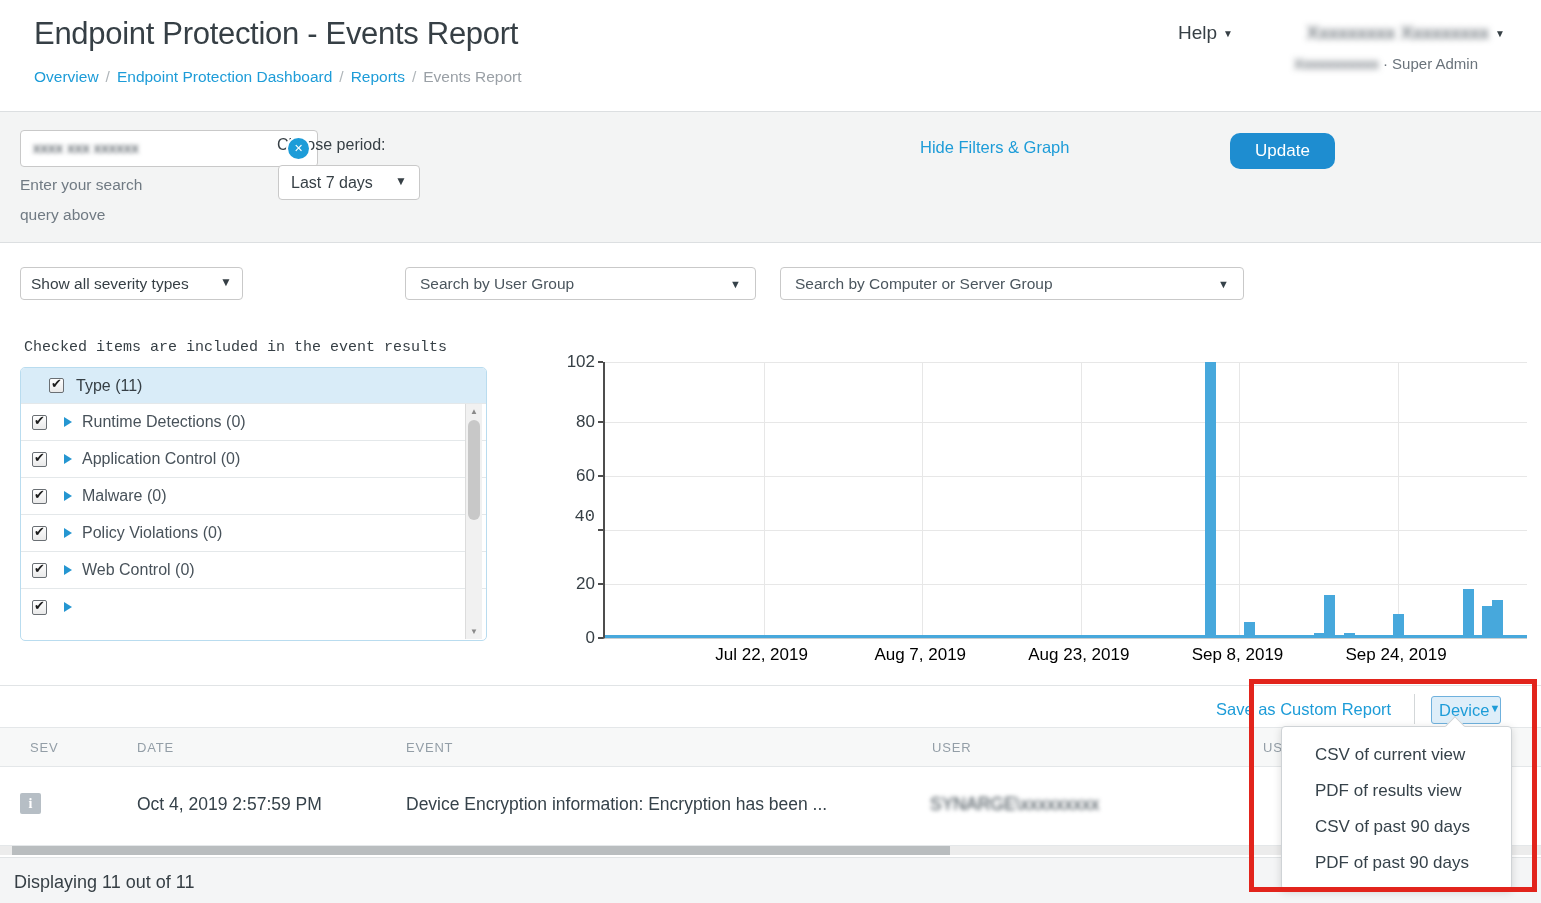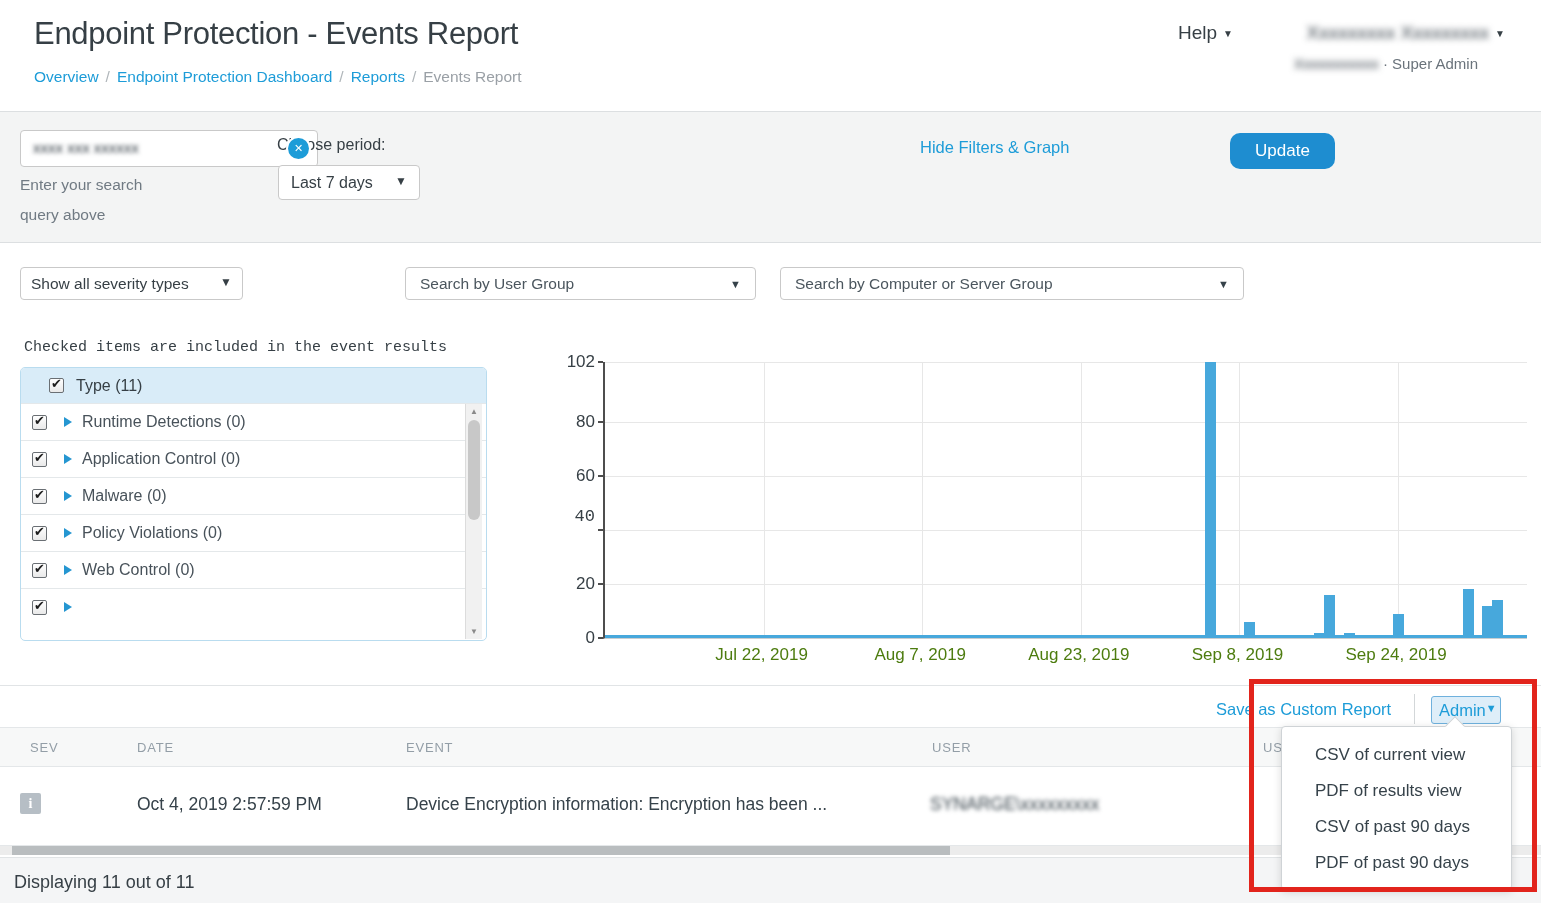--- a/index.html
+++ b/index.html
@@ -79,21 +79,21 @@
   #chart-yaxis { position:absolute; left:0; top:13px; width:43px; height:277px; }
   .ylab { position:absolute; right:8px; width:35px; text-align:right; font-size:17px; color:#363f45; }
   .ytick { position:absolute; right:0; width:5px; height:2px; background:#4d4d4d; }
   #chart-plot { position:absolute; left:43px; top:13px; width:924px; height:277px;
     border-left:2px solid #4d4d4d; border-bottom:1px solid #c9ced1; }
   .hgrid { position:absolute; left:0; right:0; height:1px; background:#e7e7e7; }
   .vgrid { position:absolute; top:0; bottom:0; width:1px; background:#e7e7e7; }
   .baseline { position:absolute; left:0; right:0; bottom:0; height:3px; background:#47a8dc; }
   .bar { position:absolute; bottom:0; width:11px; background:#47a8dc; }
   #chart-xlabels { position:absolute; left:43px; top:296px; width:924px; height:24px; }
-  .xlab { position:absolute; width:140px; text-align:center; font-size:17px; color:#4d7c0f; }
+  .xlab { position:absolute; width:140px; text-align:center; font-size:17px; color:#000000; }
 
   
   .section-divider { left:0; top:685px; width:1541px; height:1px; background:#e1e4e6; }
   .save-report { left:1216px; top:700px; font-size:16.5px; }
   .action-divider { left:1414px; top:694px; width:1px; height:30px; background:#d3d7d9; }
   .export-btn { left:1431px; top:696px; width:70px; height:28px; background:#deeef9;
     border:1px solid #6fb1dd; border-radius:3px; color:#1d9cd8; font-size:16.5px;
     display:flex; align-items:center; padding:0 7px; cursor:pointer; }
   .export-btn .caret { color:#1d9cd8; margin-left:auto; font-size:11px; }
 
@@ -261,21 +261,21 @@
       <div class="xlab" style="left: 405.871px;">Aug 23, 2019</div>
       <div class="xlab" style="left: 564.495px;">Sep 8, 2019</div>
       <div class="xlab" style="left: 723.118px;">Sep 24, 2019</div>
     </div>
 </div>
 
 <div class="abs section-divider"></div>
 <div class="abs save-report link">Save as Custom Report</div>
 <div class="abs action-divider"></div>
 <div class="abs export-btn">
-  <span>Admin</span>
+  <span>Device</span>
   <span class="caret">▼</span>
 </div>
 
 <div class="abs table-header">
   <span class="th th-sev">SEV</span>
   <span class="th th-date">DATE</span>
   <span class="th th-event">EVENT</span>
   <span class="th th-user">USER</span>
   <span class="th th-user2">US</span>
 </div>

